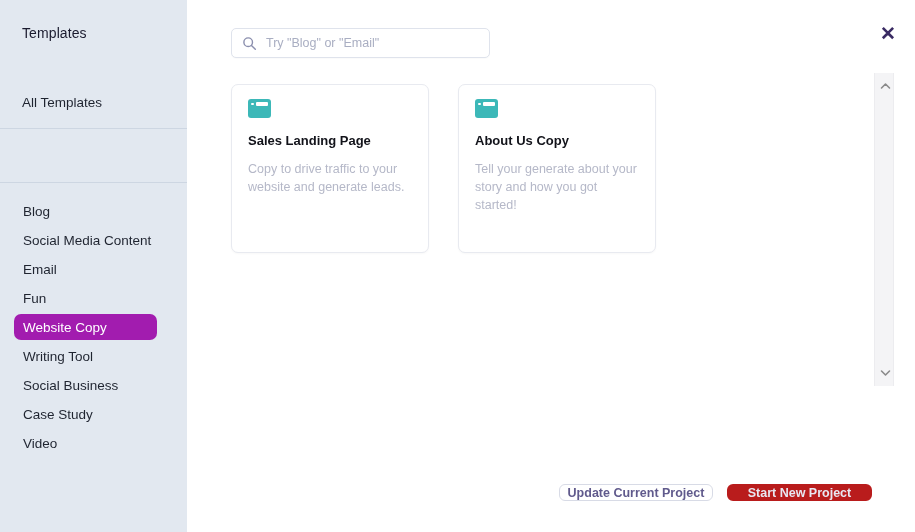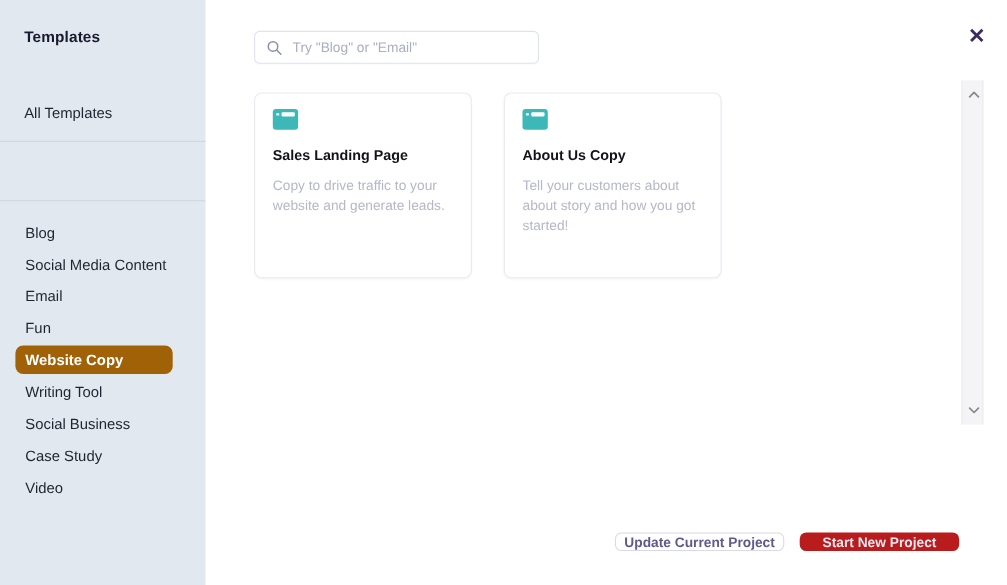--- a/index.html
+++ b/index.html
@@ -19,21 +19,21 @@
   .sidebar {
     position: absolute;
     left: 0; top: 0;
     width: 187px; height: 532px;
     background: #E2E8F0;
   }
   .sidebar-title {
     position: absolute;
     left: 22px; top: 25px;
     font-size: 14px;
-    font-weight: bold;
+    font-weight: normal;
     color: #1a1a2e;
     letter-spacing: 0.1px;
   }
   .sidebar-all {
     position: absolute;
     left: 22px; top: 95px;
     font-size: 13.5px;
     color: #1f2430;
   }
   .divider {
@@ -83,23 +83,23 @@
     height: 26px;
     margin: 3px 14px;
     padding: 0 9px;
     border-radius: 7px;
     font-size: 13.5px;
     color: #1f2430;
     cursor: pointer;
     white-space: nowrap;
   }
   .nav-item.active {
-    background: #a16207;
+    background: #a21caf;
     color: #ffffff;
-    font-weight: 700;
+    font-weight: 400;
   }
 
   
   .main {
     position: absolute;
     left: 187px; top: 0;
     width: 728px; height: 532px;
     background: #ffffff;
   }
 
@@ -320,21 +320,21 @@
 
       <div class="card">
         <div class="card-icon"></div>
         <div class="card-title">Sales Landing Page</div>
         <div class="card-desc">Copy to drive traffic to your website and generate leads.</div>
       </div>
 
       <div class="card">
         <div class="card-icon"></div>
         <div class="card-title">About Us Copy</div>
-        <div class="card-desc">Tell your customers about about story and how you got started!</div>
+        <div class="card-desc">Tell your generate about your story and how you got started!</div>
       </div>
 
     </div>
 
     <div class="scrollbar">
       <div class="sb-arrow up">
         <svg width="11" height="8" viewBox="0 0 11 8">
           <polyline points="1.5,6 5.5,2 9.5,6" fill="none" stroke="#8a8a8a" stroke-width="1.6" stroke-linecap="round" stroke-linejoin="round"></polyline>
         </svg>
       </div>

